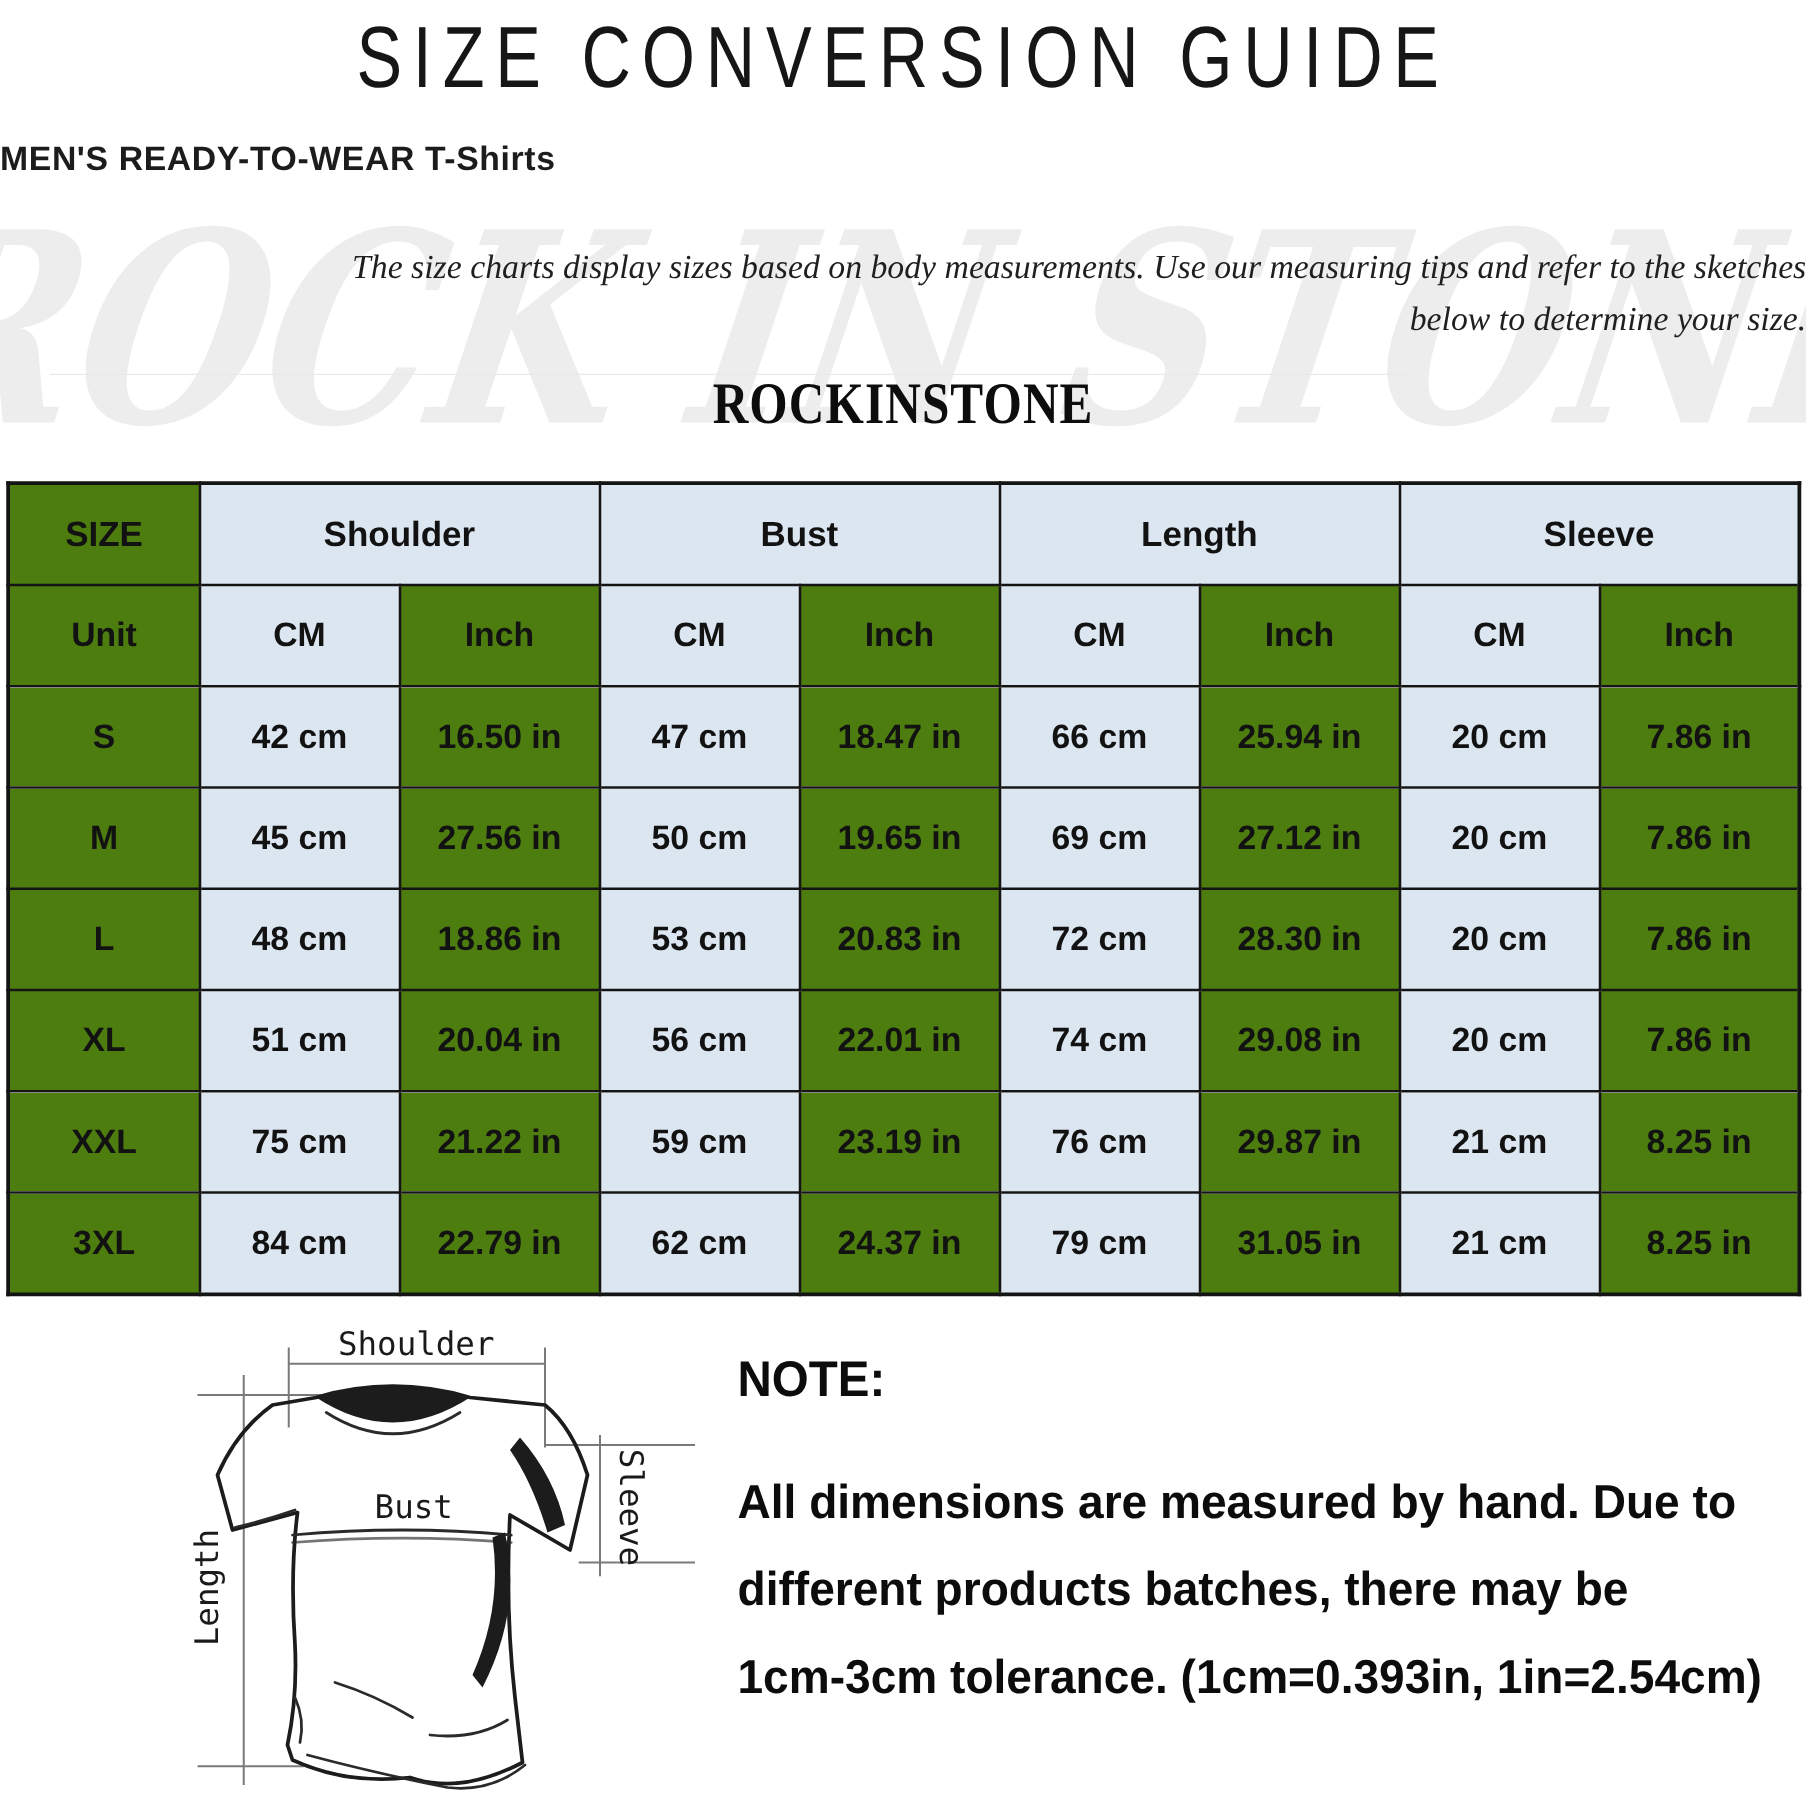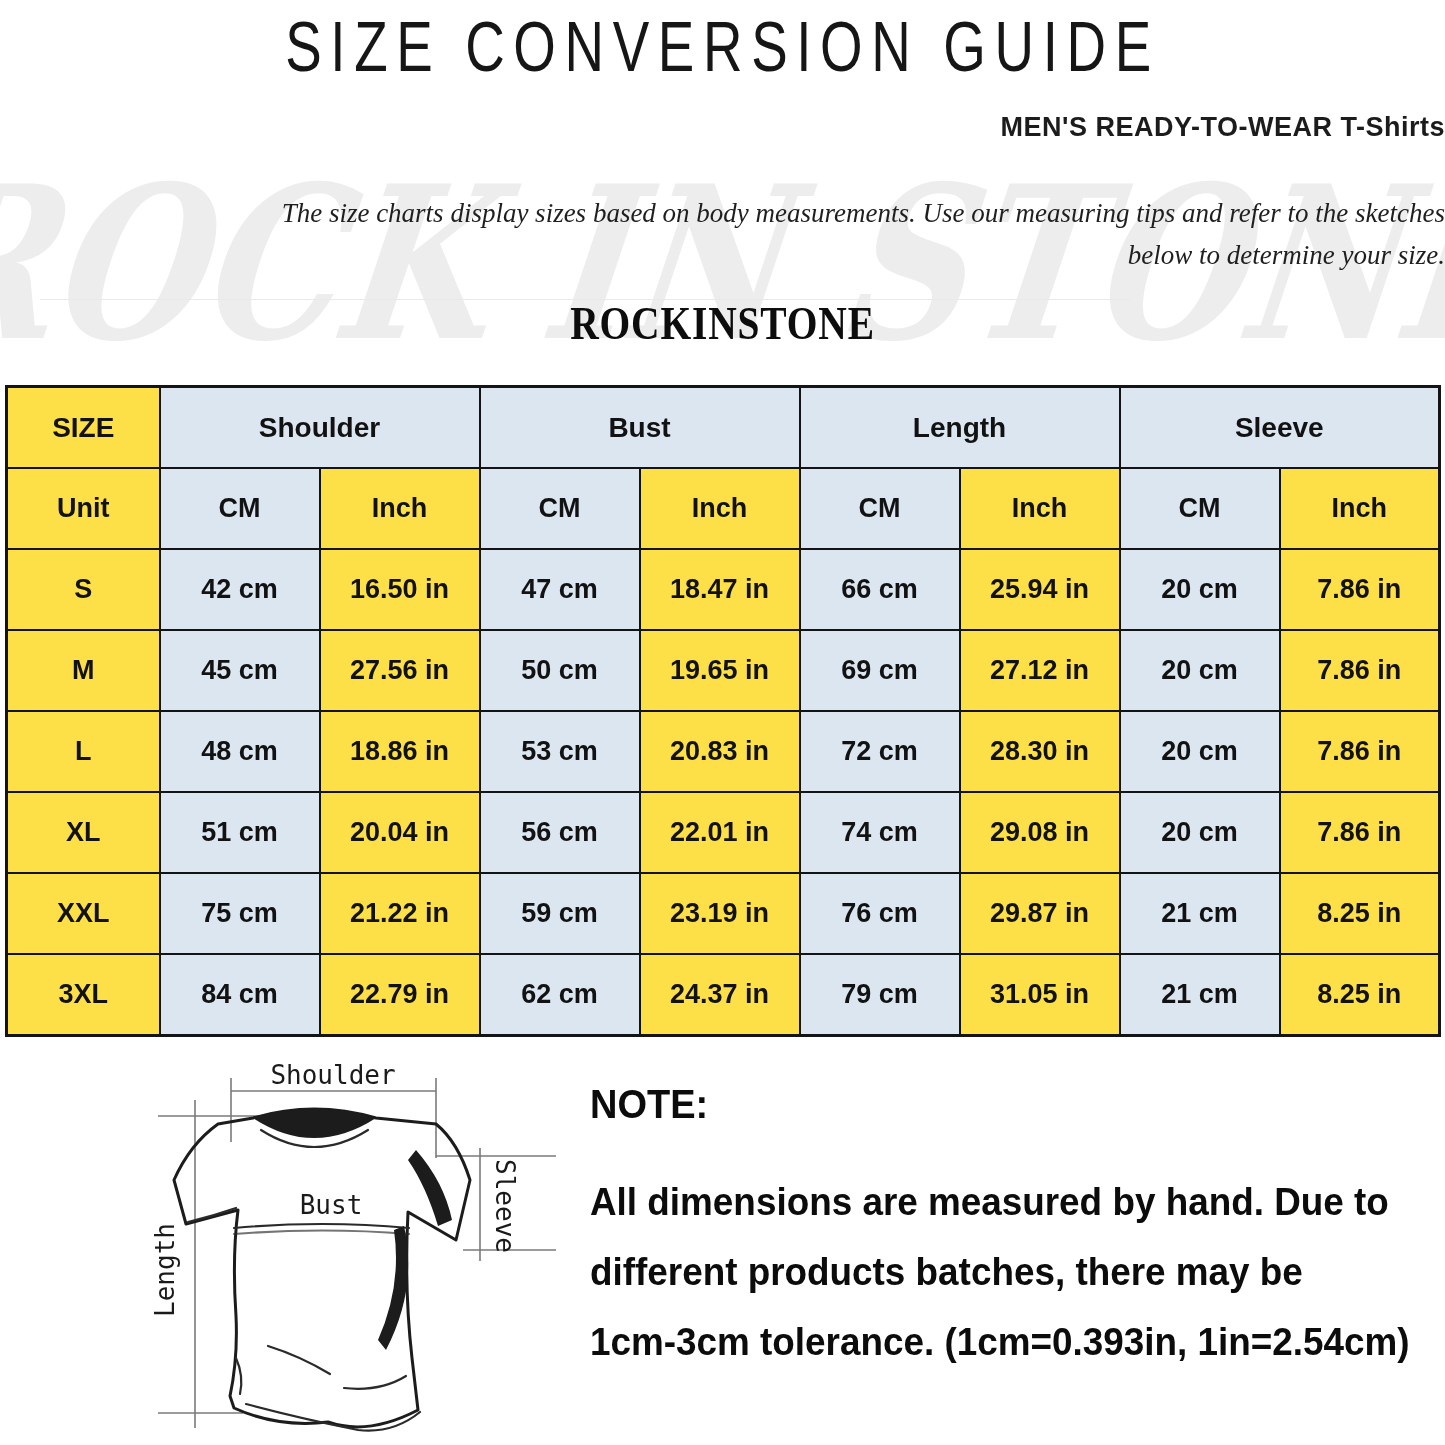--- a/index.html
+++ b/index.html
@@ -5,42 +5,42 @@
   html,body{margin:0;padding:0;background:#ffffff;}
   #page{position:relative;width:1445px;height:1445px;background:#ffffff;overflow:hidden;
         font-family:"Liberation Sans",sans-serif;color:#111;}
   .abs{position:absolute;}
 
   
   #main-title{top:6px;left:0;width:1445px;text-align:center;
     font-family:"Liberation Sans",sans-serif;font-size:57px;font-weight:400;
     letter-spacing:9px;color:#161616;transform:scale(0.96,1.22);transform-origin:center top;
     white-space:nowrap;}
-  #subtitle{top:112px;left:0;width:1445px;text-align:right;
+  #subtitle{top:112px;left:0;width:1445px;text-align:left;
     font-size:27px;font-weight:700;letter-spacing:0.5px;color:#1c1c1c;}
   #description{top:192px;left:0;width:1445px;text-align:right;
     font-family:"Liberation Serif",serif;font-style:italic;font-size:27px;
     line-height:42px;color:#1f1f1f;}
   #brand{top:296px;left:0;width:1445px;text-align:center;
     font-family:"Liberation Serif",serif;font-weight:700;font-size:47px;color:#0d0d0d;
     transform:scaleX(0.84);transform-origin:center top;letter-spacing:1px;}
   #divider-line{top:299px;left:40px;width:1090px;height:1px;background:#e9e9e9;}
 
   
   #watermark-svg{top:148px;left:0;width:1445px;height:255px;pointer-events:none;}
 
   
   #size-table{position:absolute;top:385px;left:5px;width:1433px;
     border-collapse:collapse;table-layout:fixed;border:3px solid #141414;}
   #size-table td{border:2px solid #141414;text-align:center;vertical-align:middle;
     height:79px;font-family:"Liberation Sans",sans-serif;font-weight:700;
     font-size:27px;color:#121212;padding:0;overflow:hidden;}
   #size-table td.group{font-size:28px;}
   #size-table td.shade{background:#dce6f1;}
-  #size-table td.plain{background:#fde047;}
+  #size-table td.plain{background:#4d7c0f;}
 
   
   #shirt-svg{top:1058px;left:118px;width:446px;height:387px;}
   .guide{stroke:#7a7a7a;stroke-width:1.6;}
   .ink{stroke:#1c1c1c;stroke-width:3;fill:none;stroke-linecap:round;stroke-linejoin:round;}
   .ink-thin{stroke:#2a2a2a;stroke-width:2.2;fill:none;stroke-linecap:round;}
   .diag-label{font-family:"DejaVu Sans Mono",monospace;font-size:26px;fill:#1a1a1a;}
 
   
   #note{top:1082px;left:570px;width:820px;margin-left:20px;}

